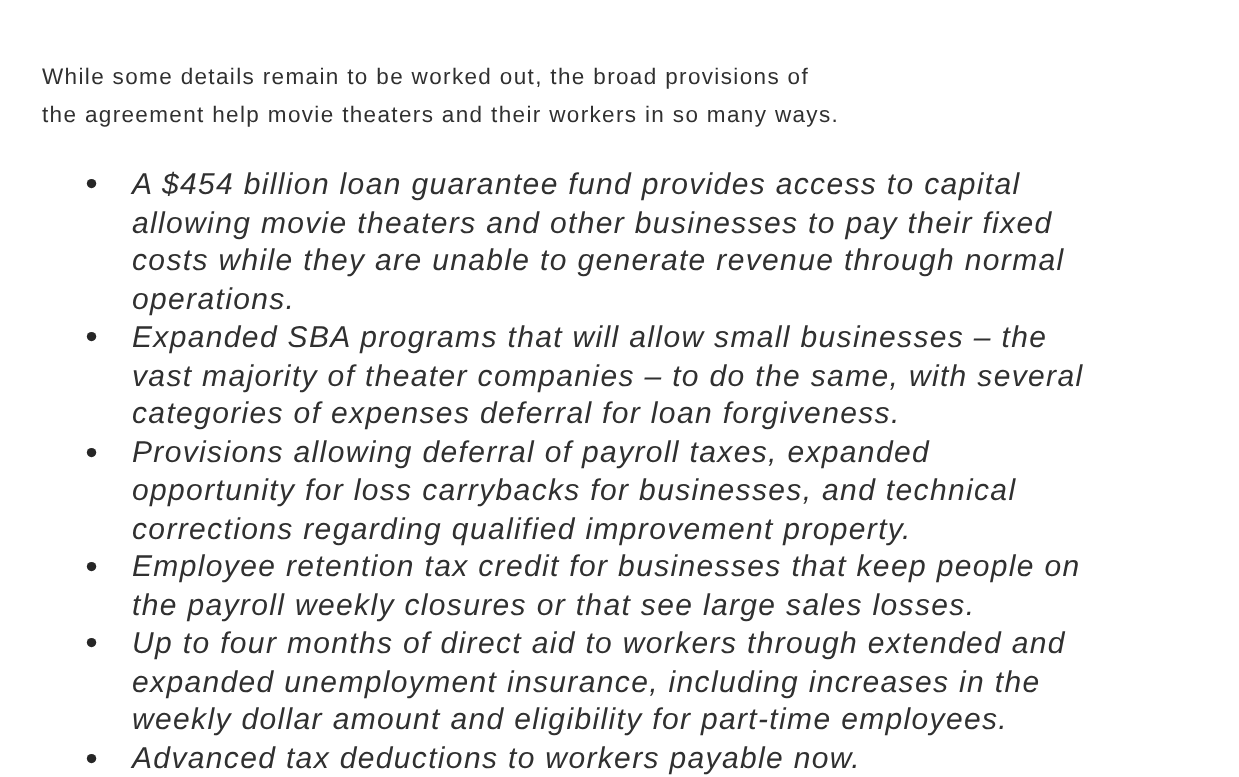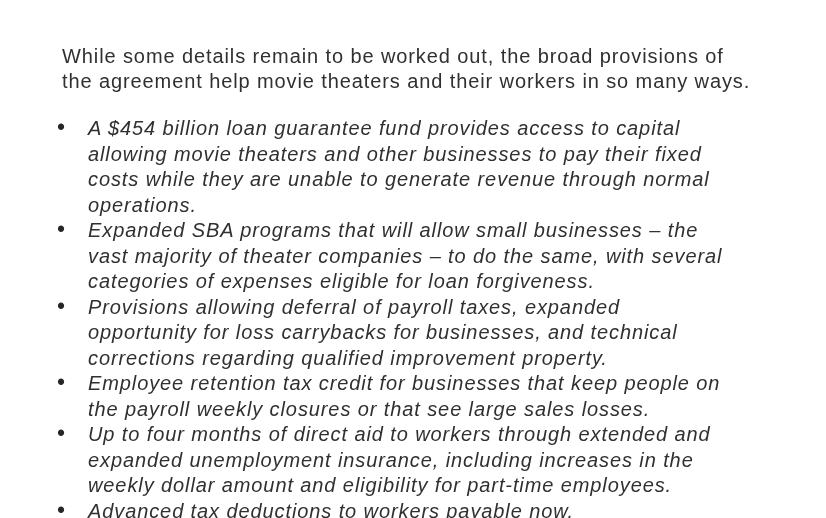--- a/index.html
+++ b/index.html
@@ -15,26 +15,25 @@
   }
   .page {
     box-sizing: border-box;
     width: 826px;
     height: 518px;
     padding: 24px 30px 0 28px;
     background: #ffffff;
     color: #303030;
   }
   .intro {
-    font-size: 20px;
+    font-size: 15px;
     line-height: 25px;
     letter-spacing: 0.9px;
     white-space: pre-line;
     color: #303030;
-    margin-left: 34px;
   }
   .bullet-list {
     margin-top: 22px;
   }
   .bullet-item {
     position: relative;
     padding-left: 60px;
     font-size: 20px;
     line-height: 25.5px;
     letter-spacing: 0.9px;
@@ -70,21 +69,21 @@
       <span class="bullet-text">A $454 billion loan guarantee fund provides access to capital
 allowing movie theaters and other businesses to pay their fixed
 costs while they are unable to generate revenue through normal
 operations.</span>
     </div>
 
     <div class="bullet-item">
       <span class="bullet-dot">•</span>
       <span class="bullet-text">Expanded SBA programs that will allow small businesses – the
 vast majority of theater companies – to do the same, with several
-categories of expenses eligible for loan forgiveness.</span>
+categories of expenses deferral for loan forgiveness.</span>
     </div>
 
     <div class="bullet-item">
       <span class="bullet-dot">•</span>
       <span class="bullet-text">Provisions allowing deferral of payroll taxes, expanded
 opportunity for loss carrybacks for businesses, and technical
 corrections regarding qualified improvement property.</span>
     </div>
 
     <div class="bullet-item">

